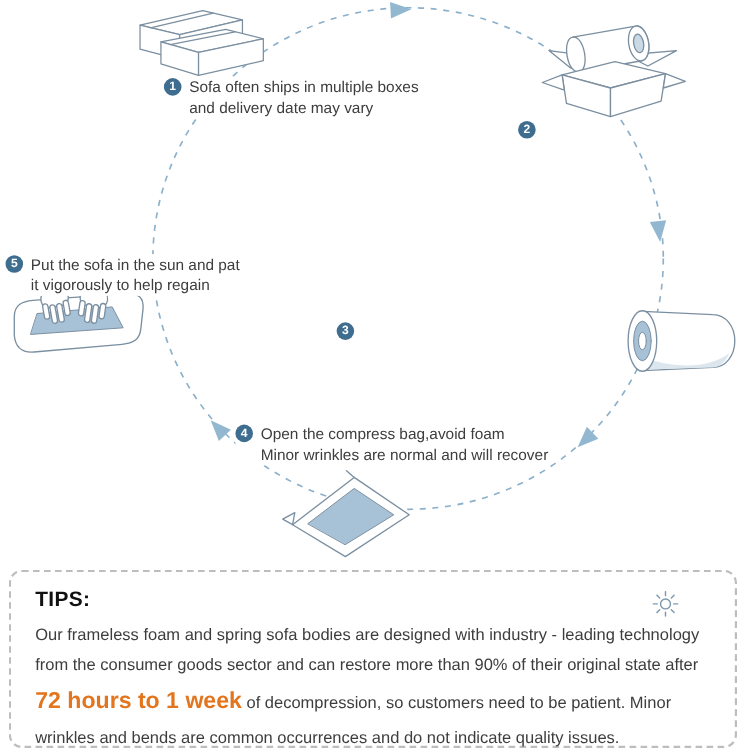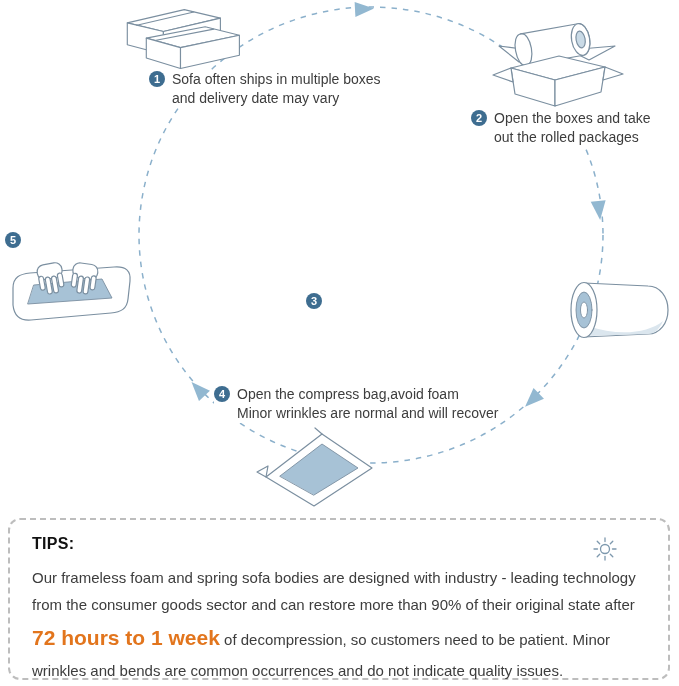--- a/index.html
+++ b/index.html
@@ -15,21 +15,21 @@
   .step-text{font-size:14px;line-height:1.34;color:#3d3d3d;white-space:pre-line;}
   #step-1{left:149px;top:70px;}
   #step-2{left:471px;top:109px;}
   #step-3{left:306px;top:292px;}
   #step-4{left:214px;top:385px;}
   #step-5{left:5px;top:231px;}
   #tips{
     position:absolute;left:8px;top:518px;width:662px;height:162px;
     border:2px dashed #bdbdbd;border-radius:12px;box-sizing:border-box;background:#fff;
   }
-  .tips-title{position:absolute;left:22px;top:15px;font-size:16px;font-weight:700;color:#111;letter-spacing:.3px;}
+  .tips-title{position:absolute;left:22px;top:15px;font-size:19px;font-weight:700;color:#111;letter-spacing:.3px;}
   .sun{position:absolute;right:48px;top:13px;}
   .tips-body{position:absolute;left:22px;top:44px;width:628px;margin:0;font-size:15px;line-height:1.82;color:#3d3d3d;}
   .hl{font-size:21px;font-weight:700;color:#e2751d;}
 </style>
 </head>
 <body>
 
 <div class="stage">
 
   <svg class="diagram-canvas" width="679" height="516" viewBox="0 0 679 516">
@@ -109,36 +109,36 @@
   </svg>
 
   <div class="step" id="step-1">
     <span class="badge">1</span>
     <span class="step-text">Sofa often ships in multiple boxes
 and delivery date may vary</span>
   </div>
 
   <div class="step" id="step-2">
     <span class="badge">2</span>
-    <span class="step-text">Open the boxes and take
-out the rolled packages</span>
   </div>
 
   <div class="step" id="step-3">
     <span class="badge">3</span>
   </div>
 
   <div class="step" id="step-4">
     <span class="badge">4</span>
     <span class="step-text">Open the compress bag,avoid foam
 Minor wrinkles are normal and will recover</span>
   </div>
 
   <div class="step" id="step-5">
     <span class="badge">5</span>
+    <span class="step-text">Put the sofa in the sun and pat
+it vigorously to help regain</span>
   </div>
 
   <div id="tips">
     <div class="tips-title">TIPS:</div>
 
     <svg class="sun" width="30" height="30" viewBox="0 0 30 30">
       <g stroke="#7d98ad" stroke-width="1.3" stroke-linecap="round" fill="none">
         <circle cx="15" cy="16" r="4.5"></circle>
         <line x1="22.5" y1="16" x2="26" y2="16"></line>
         <line x1="20.3" y1="10.7" x2="22.8" y2="8.2"></line>

